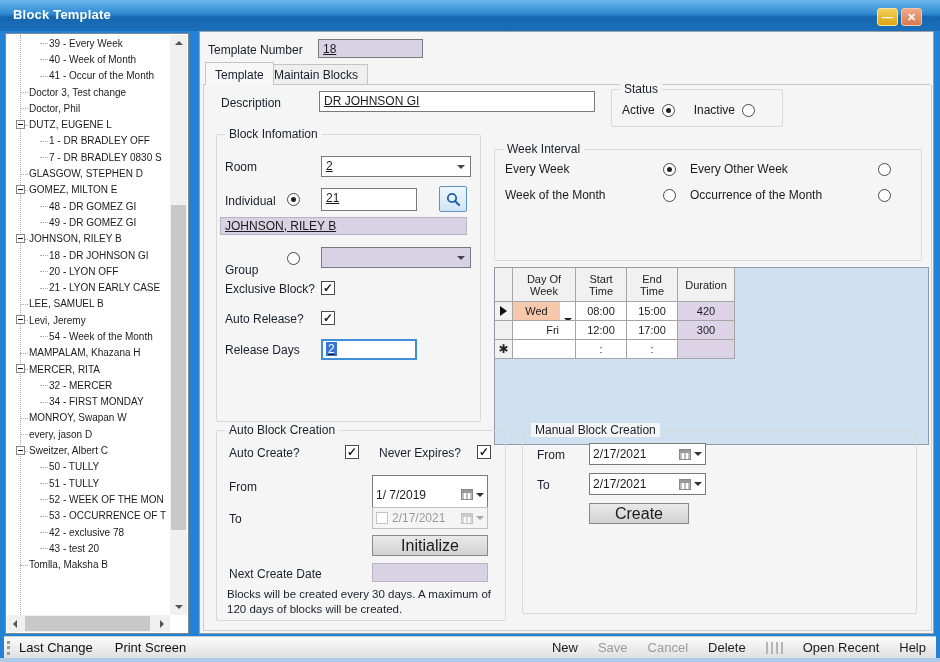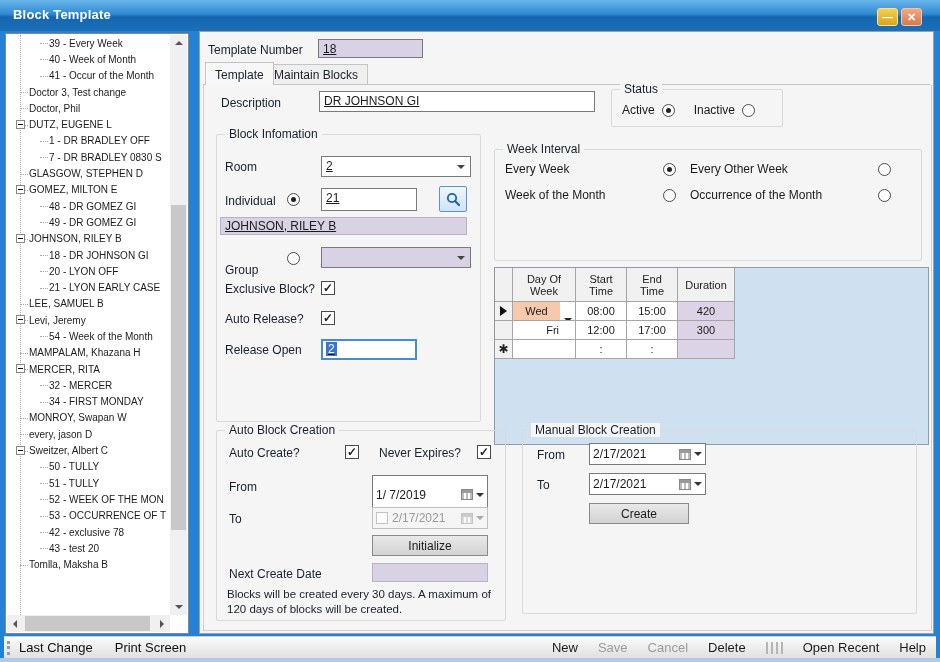--- a/index.html
+++ b/index.html
@@ -69,21 +69,21 @@
   .cal-icon { width:12px; height:11px; background:
      linear-gradient(#9a9a9a,#9a9a9a) 0 0/12px 3px no-repeat,
      repeating-linear-gradient(90deg,#bdbdbd 0 2px,#fff 2px 4px);
      border:1px solid #888; margin-right:3px; flex:none; }
   .dp-arrow { width:0; height:0; border:4px solid transparent; border-top-color:#333; margin-top:4px; flex:none; }
   .datepicker.disabled { border-color:#c0c0c0; color:#9a9a9a; background:#f5f5f5; }
   .datepicker.disabled .cal-icon { opacity:.45; }
   .datepicker.disabled .dp-arrow { border-top-color:#a8a8a8; }
   .dp-check { width:12px; height:12px; border:1px solid #c3c3c3; background:#fff; margin-right:4px; flex:none; }
 
-  .win-btn { position:absolute; background:linear-gradient(#e9e9e9,#d2d2d2); border:1px solid #8a8a8a; font-size:12px;
+  .win-btn { position:absolute; background:linear-gradient(#e9e9e9,#d2d2d2); border:1px solid #8a8a8a; font-size:16px;
     color:#1b1b1b; display:flex; align-items:center; justify-content:center; }
 
   
   .tabstrip { position:absolute; left:3px; top:30px; right:3px; height:23px; }
   .tabstrip::after { content:""; position:absolute; left:0; right:0; bottom:0; border-bottom:1px solid #c4c4c4; }
   .tab { position:absolute; top:2px; height:21px; padding:0 9px; font-size:12px; line-height:21px; color:#17202c;
     background:#efefef; border:1px solid #c4c4c4; border-bottom:none; }
   .tab.active { top:0; height:23px; background:#f7f7f7; z-index:2; line-height:24px; }
   .tabpage { position:absolute; left:3px; top:53px; width:729px; height:546px; border:1px solid #cfcfcf; border-top:none; background:#f5f5f5; }
 
@@ -315,21 +315,21 @@
           <span></span>
           <i class="combo-arrow"></i>
         </div>
 
         <span class="lbl" style="left:8px; top:147px;">Exclusive Block?</span>
         <span class="checkbox on" style="position:absolute; left:104px; top:146px;">✓</span>
 
         <span class="lbl" style="left:8px; top:177px;">Auto Release?</span>
         <span class="checkbox on" style="position:absolute; left:104px; top:176px;">✓</span>
 
-        <span class="lbl" style="left:8px; top:208px;">Release Open</span>
+        <span class="lbl" style="left:8px; top:208px;">Release Days</span>
         <div class="field focused" style="left:104px; top:204px; width:96px; height:21px;"><span class="sel-text">2</span></div>
       </div>
 
       <div class="groupbox" style="left:290px; top:64px; width:428px; height:112px;">
         <span class="gb-legend">Week Interval</span>
         <div id="week-options" style="position:absolute; left:10px; top:12px; right:8px; display:grid; grid-template-columns:185px 215px; row-gap:12px;">
             <div style="display: flex; align-items: center;">
               <span style="font-size: 12px;">Every Week</span>
               <span class="radio sel" style="margin-left: auto; margin-right: 14px;"></span>
             </div>

